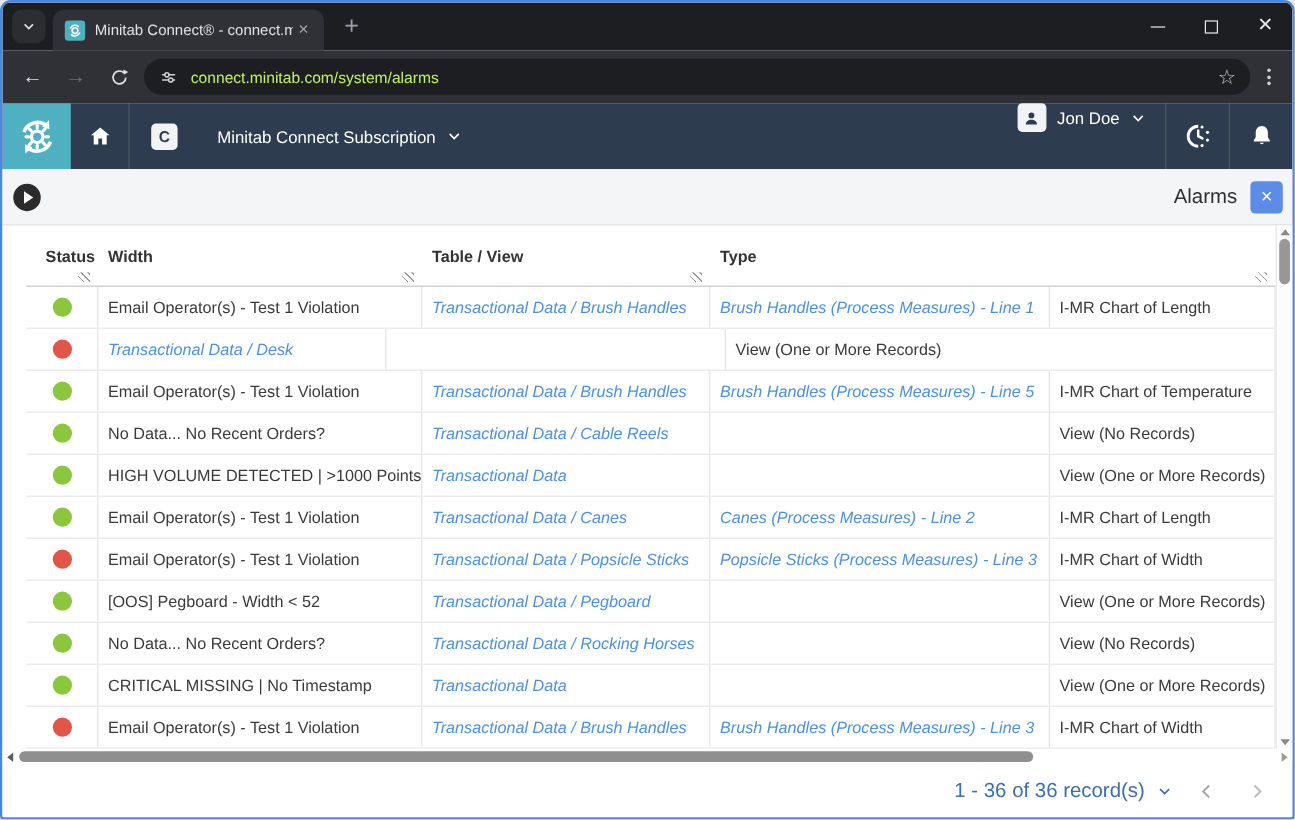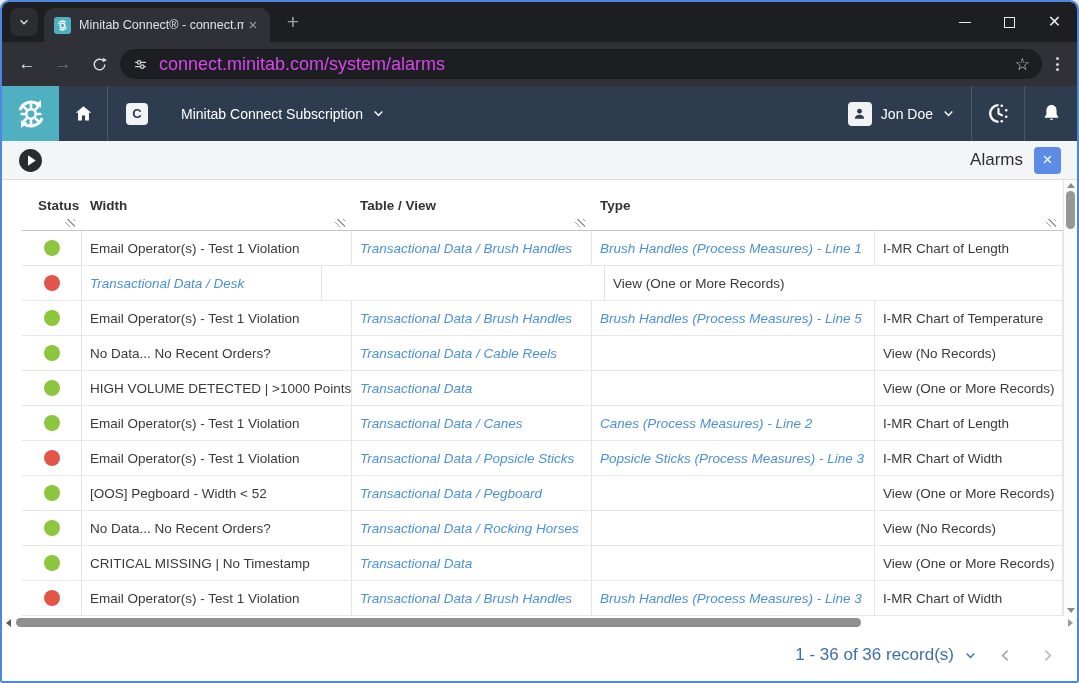--- a/index.html
+++ b/index.html
@@ -30,43 +30,43 @@
   .ctl-close{font-size:16px;line-height:16px;}
   .favicon{width:17px;height:17px;border-radius:3px;background:#4fb0c2;display:flex;align-items:center;justify-content:center;flex:0 0 auto;}
 
   
   .toolbar{height:44px;background:#2f3136;display:flex;align-items:center;padding:0 10px;gap:6px;flex:0 0 auto;}
   .navbtn{width:30px;height:30px;border-radius:50%;display:flex;align-items:center;justify-content:center;
     font-size:17px;color:#dfe1e4;cursor:pointer;}
   .navbtn.disabled{color:#6e7175;}
   .urlpill{flex:1;height:30px;background:#1d1e21;border-radius:15px;display:flex;align-items:center;
     padding:0 12px;gap:10px;}
-  .urltext{flex:1;color:#d946ef;font-size:18px;white-space:nowrap;overflow:hidden;}
+  .urltext{flex:1;color:#bef264;font-size:13px;white-space:nowrap;overflow:hidden;}
   .star{color:#cfd1d4;font-size:17px;cursor:pointer;}
   .dots{display:flex;flex-direction:column;gap:2.5px;padding:0 8px;cursor:pointer;}
   .dots i{width:3px;height:3px;border-radius:50%;background:#cfd1d4;}
 
   
   .appheader{height:55px;background:#2d3c4e;display:flex;align-items:center;color:#fff;flex:0 0 auto;}
   .logo{width:57px;height:55px;background:#4fb0c2;display:flex;align-items:center;justify-content:center;cursor:pointer;flex:0 0 auto;}
   .homebtn{width:48px;height:55px;display:flex;align-items:center;justify-content:center;cursor:pointer;}
   .vdiv{width:1px;height:55px;background:rgba(255,255,255,.14);flex:0 0 auto;}
   .subgroup{display:flex;align-items:center;gap:9px;padding:0 18px;cursor:pointer;}
   .cbadge{width:22px;height:22px;border-radius:4px;background:#f2f3f4;color:#2d3c4e;font-weight:bold;
     font-size:13px;display:flex;align-items:center;justify-content:center;}
   .subname{font-size:14px;margin-left:24px;}
-  .rightgroup{margin-left:auto;display:flex;align-items:center;height:55px;}
+  .rightgroup{margin-left:auto;display:flex;align-items:flex-start;height:55px;}
   .usergroup{display:flex;align-items:center;gap:9px;padding:0 16px;cursor:pointer;}
   .userbadge{width:24px;height:24px;border-radius:4px;background:#f2f3f4;display:flex;align-items:center;justify-content:center;}
   .username{font-size:14px;}
   .iconbtn{width:52px;height:55px;display:flex;align-items:center;justify-content:center;cursor:pointer;}
 
   
-  .actionbar{height:39px;background:#f4f5f6;border-bottom:1px solid #dcdddf;display:flex;align-items:center;
-    padding:0 16px;flex:0 0 auto;}
+  .actionbar{height:47px;background:#f4f5f6;border-bottom:1px solid #dcdddf;display:flex;align-items:center;
+    padding:0 8px;flex:0 0 auto;}
   .playbtn{width:25px;height:25px;cursor:pointer;}
   .panel-right{margin-left:auto;display:flex;align-items:center;gap:11px;}
   .panel-title{font-size:17px;color:#2f2f2f;}
   .closebtn{width:27px;height:27px;border-radius:4px;background:#5c8ce6;color:#fff;font-size:17px;
     display:flex;align-items:center;justify-content:center;cursor:pointer;}
 
   
   .content{flex:1;display:flex;flex-direction:column;background:#fff;min-height:0;}
   .main{display:flex;flex:0 0 auto;}
   .table-wrap{flex:1;display:flex;flex-direction:column;min-width:0;padding-left:20px;}

